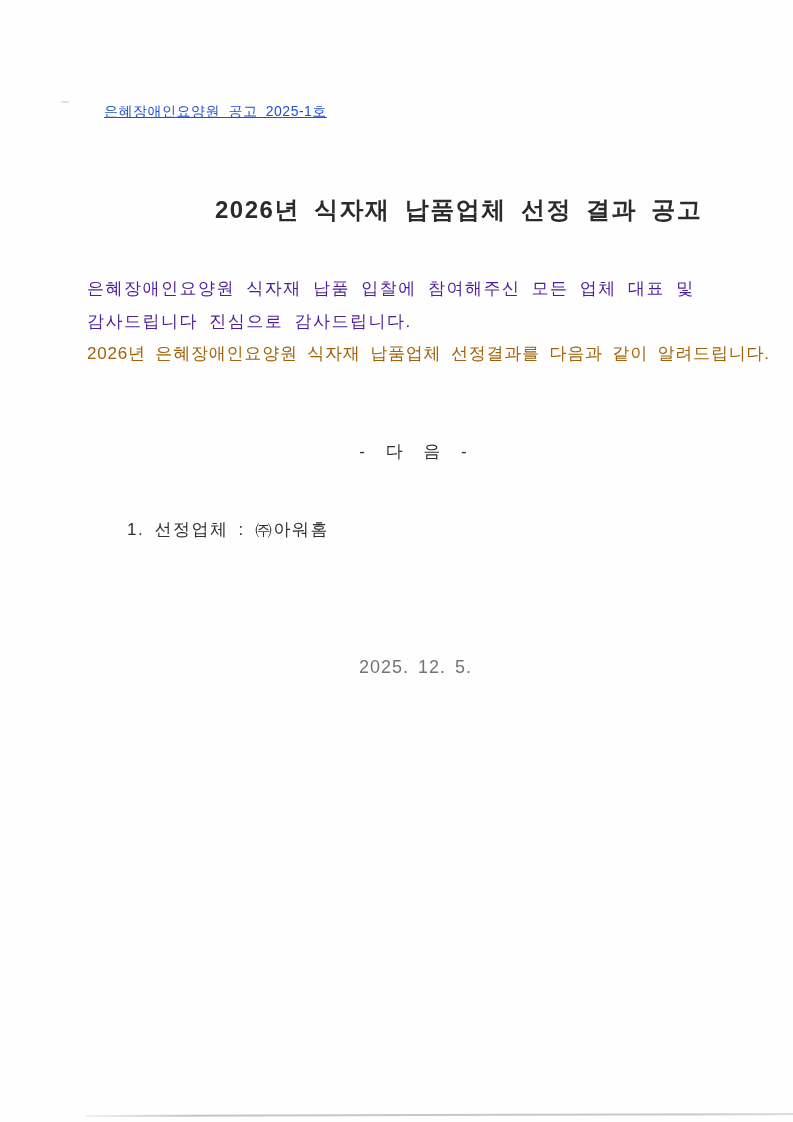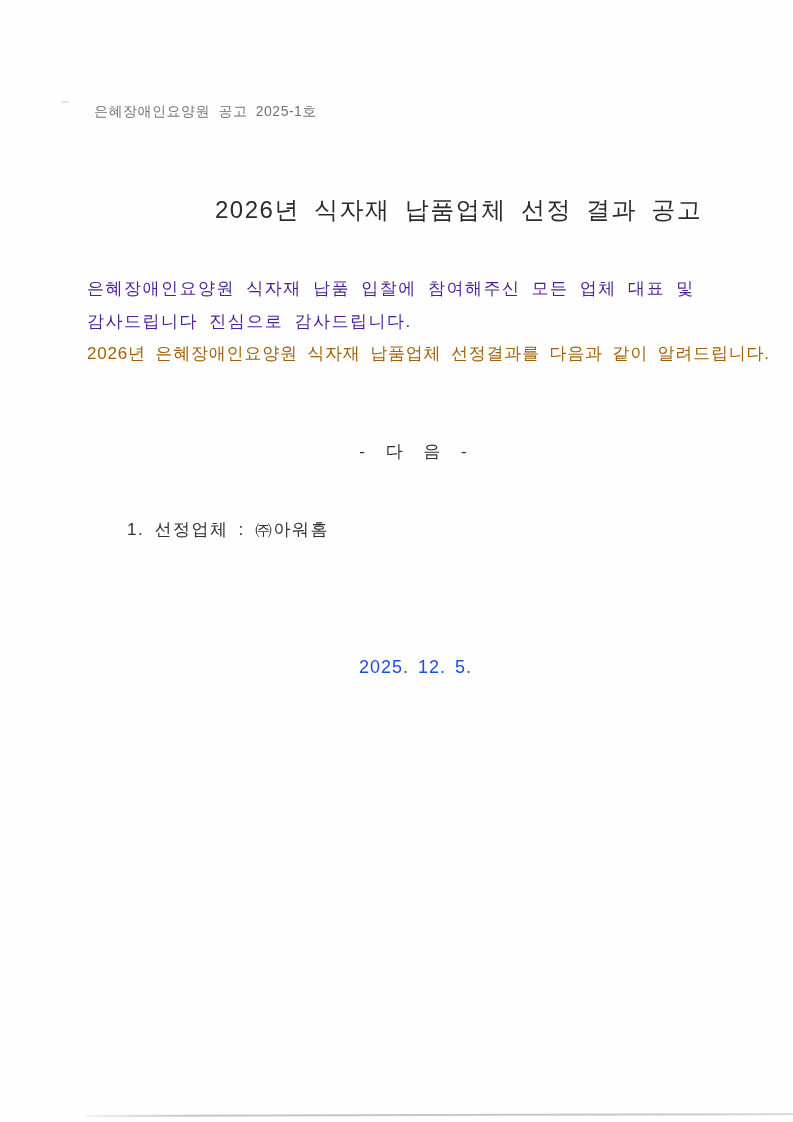--- a/index.html
+++ b/index.html
@@ -5,28 +5,29 @@
   html,body{margin:0;padding:0;background:#ffffff;}
   .page{
     position:relative;
     width:793px;height:1122px;
     background:#fefefe;
     font-family:"Liberation Sans","DejaVu Sans",sans-serif;
     color:#2d2d2d;
     overflow:hidden;
   }
   .doc-number{
-    position:absolute;left:94px;top:103px;
+    position:absolute;left:104px;top:103px;
     font-size:14px;letter-spacing:0.5px;word-spacing:4px;
-    color:#737373;
+    color:#1d4ed8;
+    text-decoration:underline;
   }
   .notice-title{
     position:absolute;left:215px;top:194px;
     font-size:24px;letter-spacing:1.5px;word-spacing:6px;
-    font-weight:400;color:#2b2b2b;white-space:nowrap;
+    font-weight:700;color:#2b2b2b;white-space:nowrap;
   }
   .greeting{
     position:absolute;left:87px;top:272px;width:620px;
     font-size:17px;line-height:33px;letter-spacing:1.5px;word-spacing:5px;
     color:#4c1d95;
   }
   .announcement{
     position:absolute;left:87px;top:342px;width:690px;
     font-size:17px;letter-spacing:0.8px;word-spacing:4px;
     color:#a16207;white-space:nowrap;
@@ -39,21 +40,21 @@
   }
   .result-list{
     position:absolute;left:83px;top:514px;
     font-size:17px;letter-spacing:1.5px;word-spacing:4px;
     color:#303030;
   }
   .result-list .list-item{line-height:31px;white-space:nowrap;margin-left:44px;}
   .issue-date{
     position:absolute;left:359px;top:657px;
     font-size:18px;letter-spacing:1px;word-spacing:3px;
-    color:#1d4ed8;
+    color:#737373;
   }
   .signature-row{
     position:absolute;left:0;top:905px;width:793px;height:130px;
   }
   .scan-line{
     position:absolute;left:86px;top:1114px;width:710px;height:1.6px;
     background:linear-gradient(to right,
       rgba(170,170,170,0.15), rgba(150,150,150,0.55) 15%,
       rgba(150,150,150,0.5) 85%, rgba(160,160,160,0.35));
     transform:rotate(-0.15deg);

